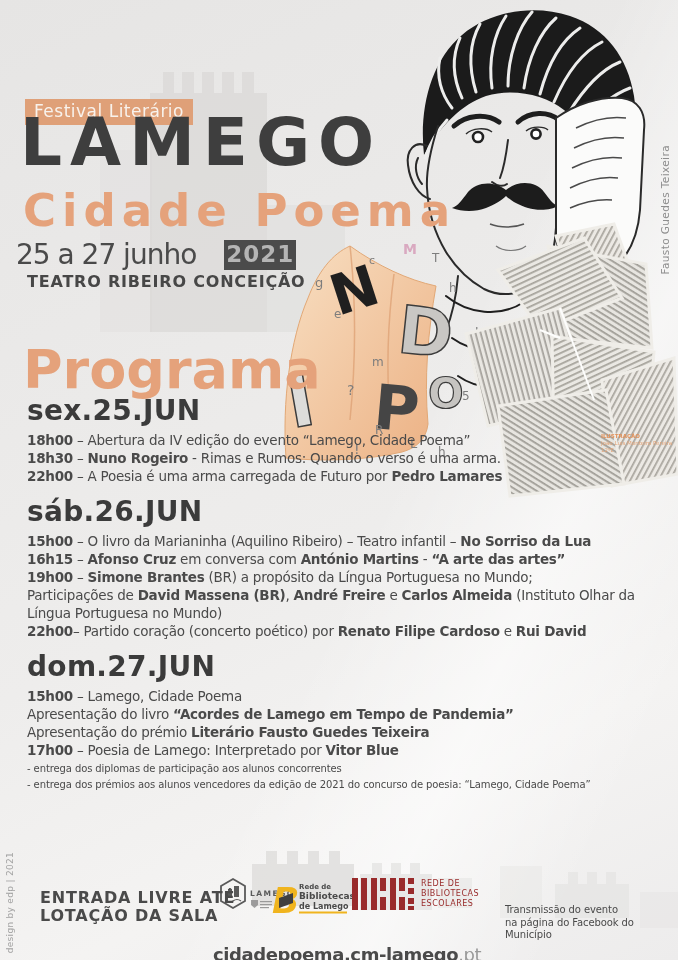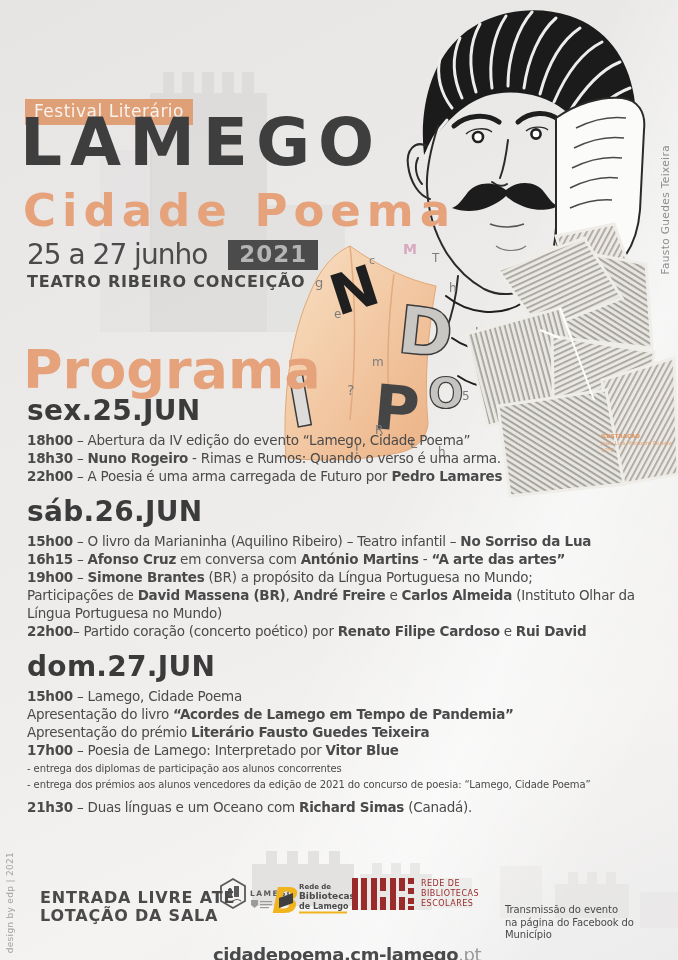--- a/index.html
+++ b/index.html
@@ -12,23 +12,23 @@
     content:"";position:absolute;inset:0;
     background:linear-gradient(115deg,transparent 55%,rgba(255,255,255,.55) 72%,transparent 88%);
     pointer-events:none;
   }
   .abs{position:absolute;}
   svg text{font-family:"DejaVu Sans","Liberation Sans",sans-serif;}
   
   .badge{left:25px;top:99px;background:#dfa078;color:#f8f2ec;font-size:17px;padding:2px 9px 4px;letter-spacing:.5px;}
   .title{left:20px;top:107px;font-size:66px;font-weight:bold;color:#3e3e3e;letter-spacing:8px;line-height:1.1;}
   .subtitle{left:23px;top:186px;font-size:45px;font-weight:bold;color:#e5a27b;letter-spacing:6px;line-height:1.1;}
-  .dates-row{left:27px;top:238px;display:flex;align-items:center;gap:21px;}
+  .dates-row{left:16px;top:238px;display:flex;align-items:center;gap:28px;}
   .dates{font-size:28px;color:#4a4a4a;letter-spacing:-1px;}
-  .year-badge{background:#4b4b4b;color:#b5b5b5;font-weight:bold;font-size:23px;padding:1px 11px 3px;letter-spacing:1px;}
+  .year-badge{background:#4b4b4b;color:#b5b5b5;font-weight:bold;font-size:23px;padding:1px 2px 3px;letter-spacing:1px;}
   .venue{left:27px;top:272px;font-size:16px;font-weight:bold;color:#474747;letter-spacing:.8px;}
   .programa{left:23px;top:340px;font-size:54px;font-weight:bold;color:#e5a27b;letter-spacing:0;line-height:1.1;}
   
   .schedule{left:27px;top:395px;width:632px;z-index:3;}
   .day-title{font-size:28px;font-weight:bold;color:#3b3b3b;line-height:32px;margin:0 0 4px;letter-spacing:.3px;}
   .day-section{margin-bottom:11px;}
   .event-line{font-size:13.5px;color:#4a4a4a;line-height:18px;letter-spacing:-.25px;}
   .event-line .b{font-weight:bold;}
   .event-line.small{font-size:10px;line-height:13px;letter-spacing:-.1px;padding-top:3px;}
   .event-line.gap{margin-top:7px;}
@@ -263,21 +263,20 @@
         <div class="event-line"><span class="b">22h00</span><span>– Partido coração (concerto poético) por </span><span class="b">Renato Filipe Cardoso</span><span> e </span><span class="b">Rui David</span></div>
       </div>
       <div class="day-section">
         <div class="day-title">dom.27.JUN</div>
         <div class="event-line"><span class="b">15h00</span><span> – Lamego, Cidade Poema</span></div>
         <div class="event-line"><span>Apresentação do livro </span><span class="b">“Acordes de Lamego em Tempo de Pandemia”</span></div>
         <div class="event-line"><span>Apresentação do prémio </span><span class="b">Literário Fausto Guedes Teixeira</span></div>
         <div class="event-line"><span class="b">17h00</span><span> – Poesia de Lamego: Interpretado por </span><span class="b">Vitor Blue</span></div>
         <div class="event-line small"><span>- entrega dos diplomas de participação aos alunos concorrentes</span></div>
         <div class="event-line small"><span>- entrega dos prémios aos alunos vencedores da edição de 2021 do concurso de poesia: “Lamego, Cidade Poema”</span></div>
-        <div class="event-line gap"><span class="b">21h30</span><span> – Duas línguas e um Oceano com </span><span class="b">Richard Simas</span><span> (Canadá).</span></div>
       </div>
     </div>
 
   <div class="abs txt free-entry">
     <div>ENTRADA LIVRE ATÉ</div>
     <div>LOTAÇÃO DA SALA</div>
   </div>
 
   <div class="abs txt website">
     <span class="w-bold">cidadepoema.cm-lamego</span><span class="w-tld">.pt</span>

